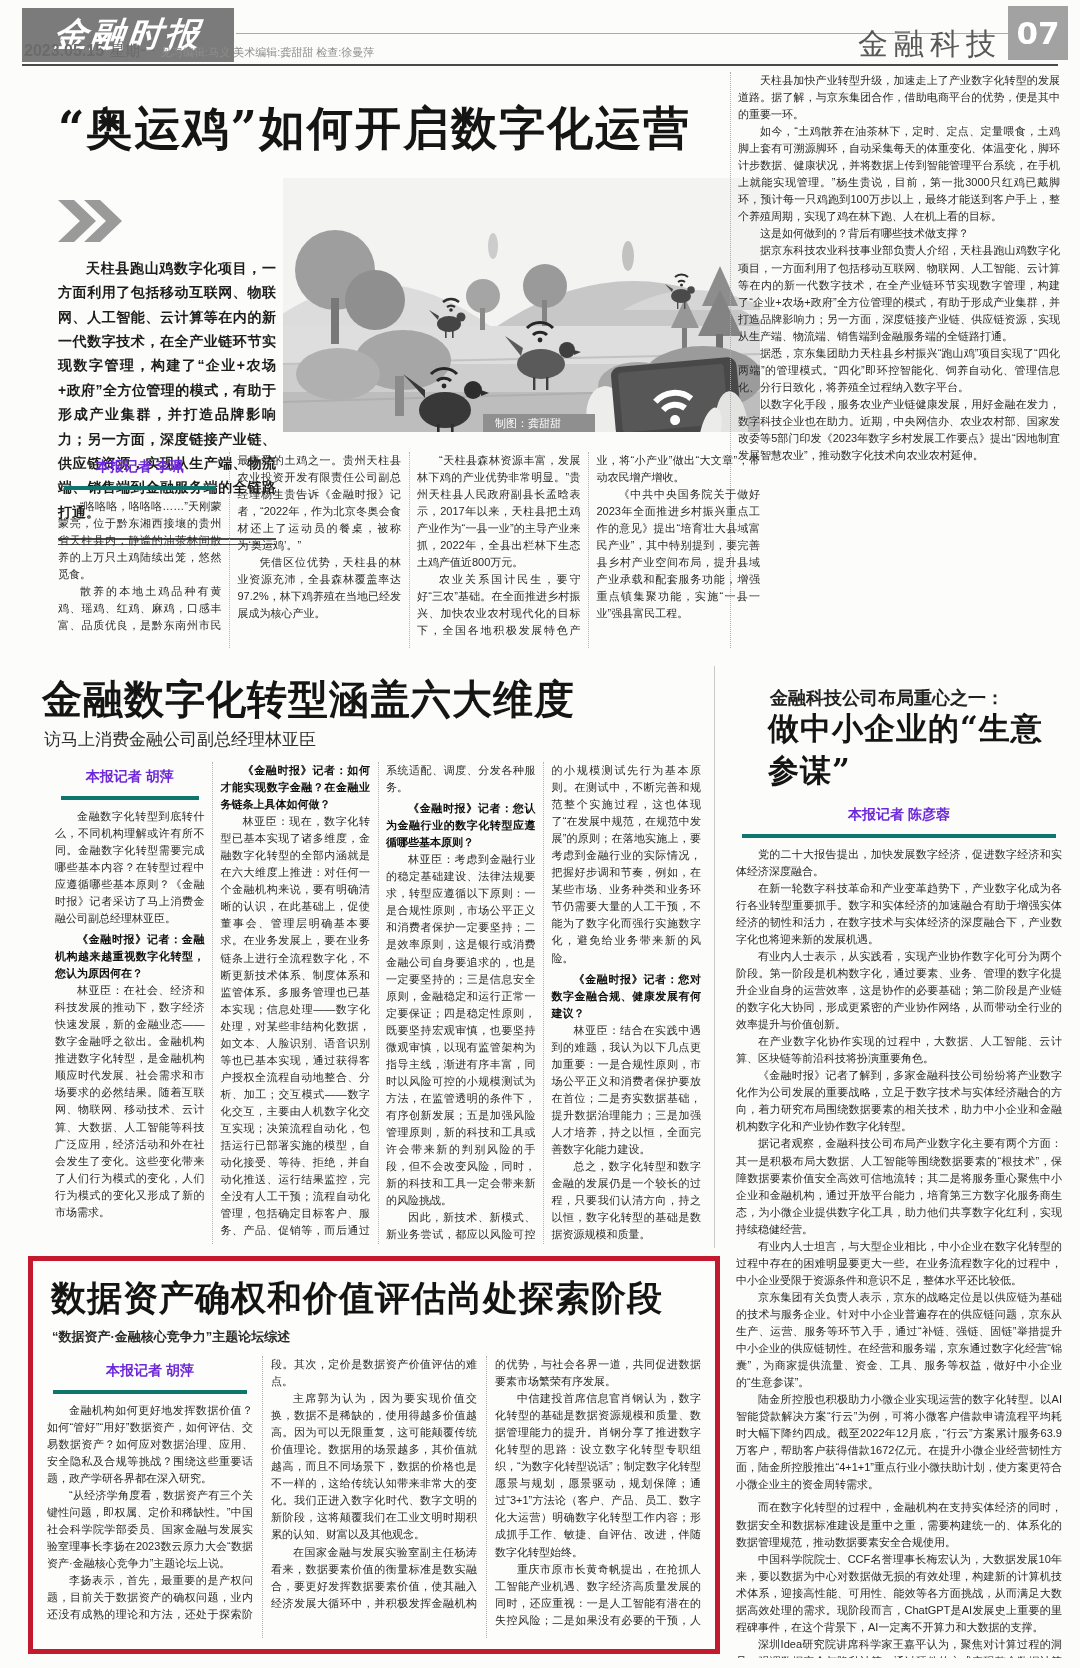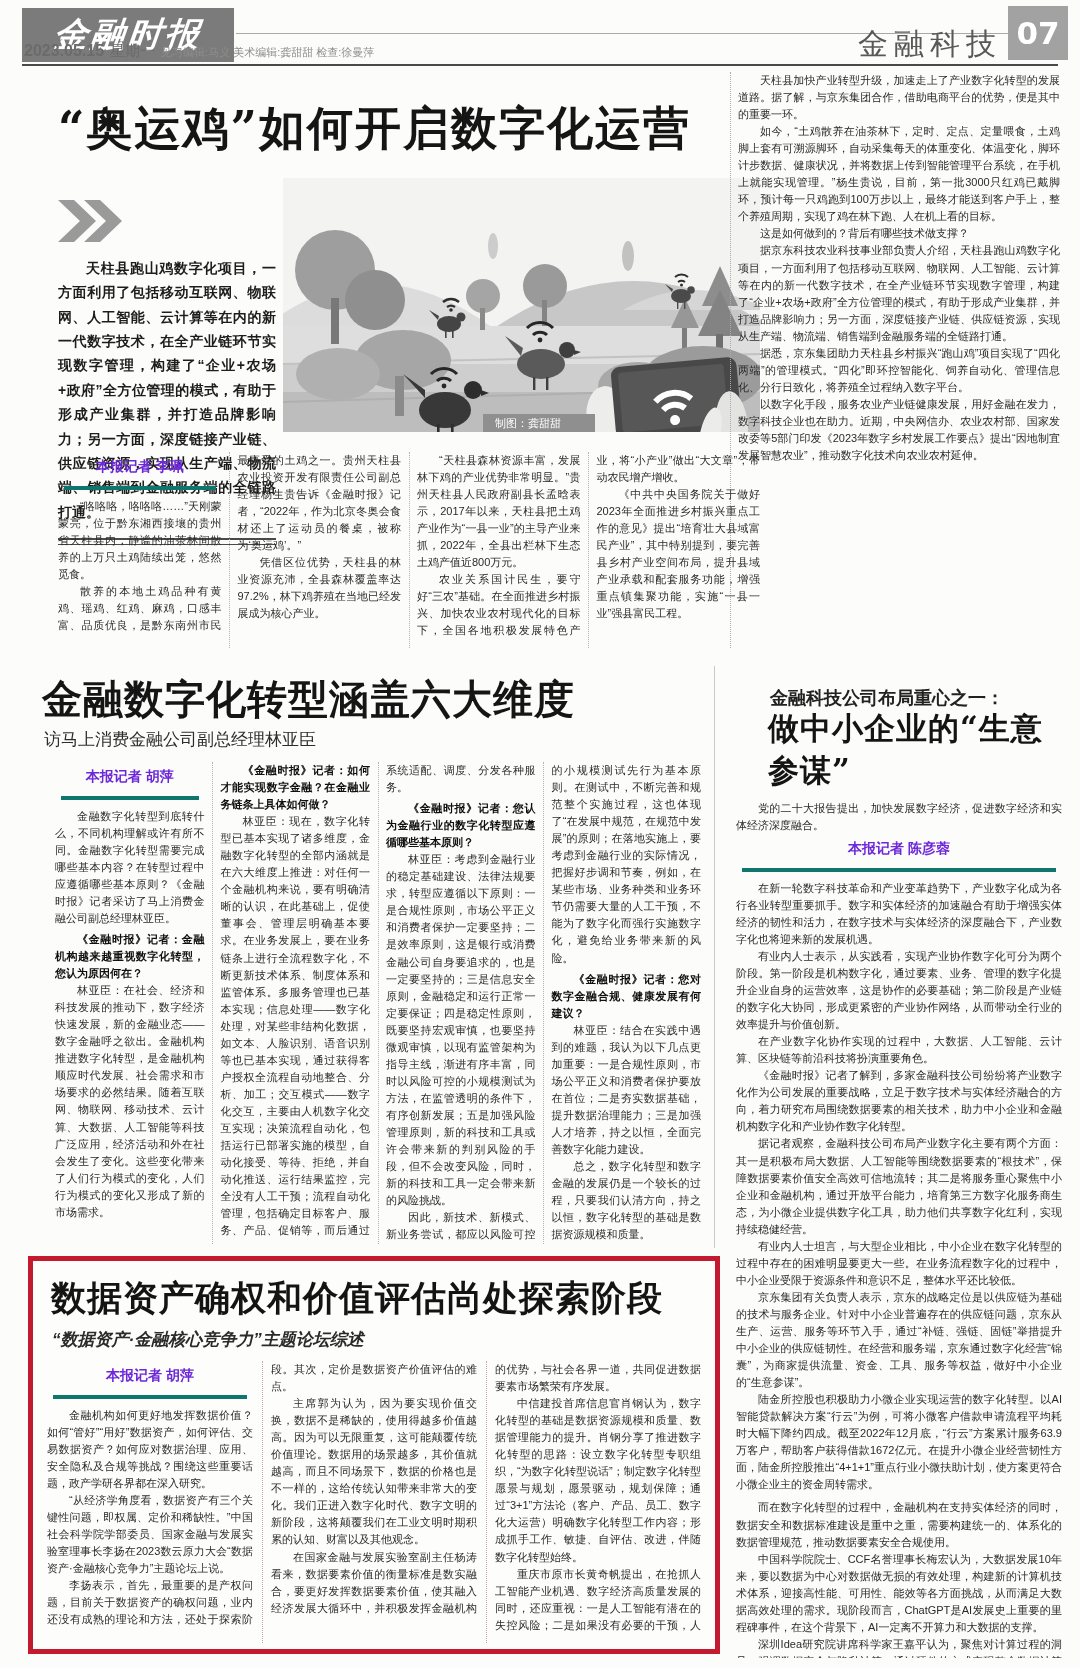--- a/index.html
+++ b/index.html
@@ -56,21 +56,21 @@
   .a3-headline{left:768px;top:708px;width:300px;font-family:"DejaVu Serif",serif;font-weight:bold;
                font-size:31px;color:#141414;letter-spacing:1px;}
   .a3-col{left:736px;top:800px;width:326px;height:858px;overflow:hidden;}
   .zone-vrule{left:714px;top:666px;height:582px;}
 
   
   .a4-box{left:28px;top:1256px;width:692px;height:398px;border:5px solid #c41a30;background:#fdfdfb;
           box-sizing:border-box;overflow:hidden;}
   .a4-headline{margin:14px 18px 0 18px;font-family:"DejaVu Serif",serif;font-weight:bold;
                font-size:35px;letter-spacing:1px;color:#141414;}
-  .a4-subtitle{margin:6px 18px 0 19px;font-size:17px;font-weight:600;color:#2b2b2b;font-style:italic;}
+  .a4-subtitle{margin:6px 18px 0 19px;font-size:13px;font-weight:600;color:#2b2b2b;}
   .a4-cols{margin:10px 14px 0 14px;height:282px;}
 </style>
 </head>
 <body>
 
 <div class="page">
 
   <div class="abs logo-box">
     <span class="logo-text">金融时报</span>
   </div>
@@ -245,22 +245,22 @@
       <div class="para p">因此，新技术、新模式、新业务尝试，都应以风险可控的小规模测试先行为基本原则。在测试中，不断完善和规范整个实施过程，这也体现了“在发展中规范，在规范中发展”的原则；在落地实施上，要考虑到金融行业的实际情况，把握好步调和节奏，例如，在某些市场、业务种类和业务环节仍需要大量的人工干预，不能为了数字化而强行实施数字化，避免给业务带来新的风险。</div>
       <div class="para q">《金融时报》记者：您对数字金融合规、健康发展有何建议？</div>
       <div class="para p">林亚臣：结合在实践中遇到的难题，我认为以下几点更加重要：一是合规性原则，市场公平正义和消费者保护要放在首位；二是夯实数据基础，提升数据治理能力；三是加强人才培养，持之以恒，全面完善数字化能力建设。</div>
       <div class="para p">总之，数字化转型和数字金融的发展仍是一个较长的过程，只要我们认清方向，持之以恒，数字化转型的基础是数据资源规模和质量。</div>
     </div>
 
   <div class="abs a3-kicker">金融科技公司布局重心之一：</div>
   <div class="abs a3-headline">做中小企业的“生意参谋”</div>
   <div class="abs a3-col bodytxt">
     <div>
+        <div class="para byline">本报记者 陈彦蓉</div>
         <div class="para p">党的二十大报告提出，加快发展数字经济，促进数字经济和实体经济深度融合。</div>
-        <div class="para byline">本报记者 陈彦蓉</div>
         <div class="para p">在新一轮数字科技革命和产业变革趋势下，产业数字化成为各行各业转型重要抓手。数字和实体经济的加速融合有助于增强实体经济的韧性和活力，在数字技术与实体经济的深度融合下，产业数字化也将迎来新的发展机遇。</div>
         <div class="para p">有业内人士表示，从实践看，实现产业协作数字化可分为两个阶段。第一阶段是机构数字化，通过要素、业务、管理的数字化提升企业自身的运营效率，这是协作的必要基础；第二阶段是产业链的数字化大协同，形成更紧密的产业协作网络，从而带动全行业的效率提升与价值创新。</div>
         <div class="para p">在产业数字化协作实现的过程中，大数据、人工智能、云计算、区块链等前沿科技将扮演重要角色。</div>
         <div class="para p">《金融时报》记者了解到，多家金融科技公司纷纷将产业数字化作为公司发展的重要战略，立足于数字技术与实体经济融合的方向，着力研究布局围绕数据要素的相关技术，助力中小企业和金融机构数字化和产业协作数字化转型。</div>
         <div class="para p">据记者观察，金融科技公司布局产业数字化主要有两个方面：其一是积极布局大数据、人工智能等围绕数据要素的“根技术”，保障数据要素价值安全高效可信地流转；其二是将服务重心聚焦中小企业和金融机构，通过开放平台能力，培育第三方数字化服务商生态，为小微企业提供数字化工具，助力他们共享数字化红利，实现持续稳健经营。</div>
         <div class="para p">有业内人士坦言，与大型企业相比，中小企业在数字化转型的过程中存在的困难明显要更大一些。在业务流程数字化的过程中，中小企业受限于资源条件和意识不足，整体水平还比较低。</div>
         <div class="para p">京东集团有关负责人表示，京东的战略定位是以供应链为基础的技术与服务企业。针对中小企业普遍存在的供应链问题，京东从生产、运营、服务等环节入手，通过“补链、强链、固链”举措提升中小企业的供应链韧性。在经营和服务端，京东通过数字化经营“锦囊”，为商家提供流量、资金、工具、服务等权益，做好中小企业的“生意参谋”。</div>
         <div class="para p">陆金所控股也积极助力小微企业实现运营的数字化转型。以AI智能贷款解决方案“行云”为例，可将小微客户借款申请流程平均耗时大幅下降约四成。截至2022年12月底，“行云”方案累计服务63.9万客户，帮助客户获得借款1672亿元。在提升小微企业经营韧性方面，陆金所控股推出“4+1+1”重点行业小微扶助计划，使方案更符合小微企业主的资金周转需求。</div>
       </div>
     <div style="margin-top:6px;">

